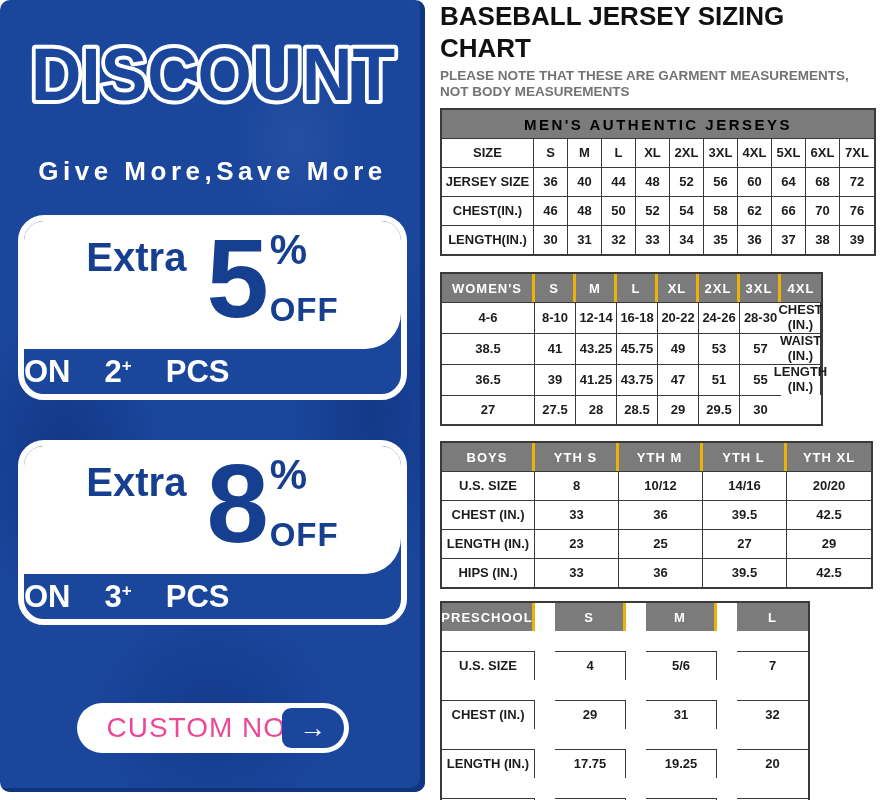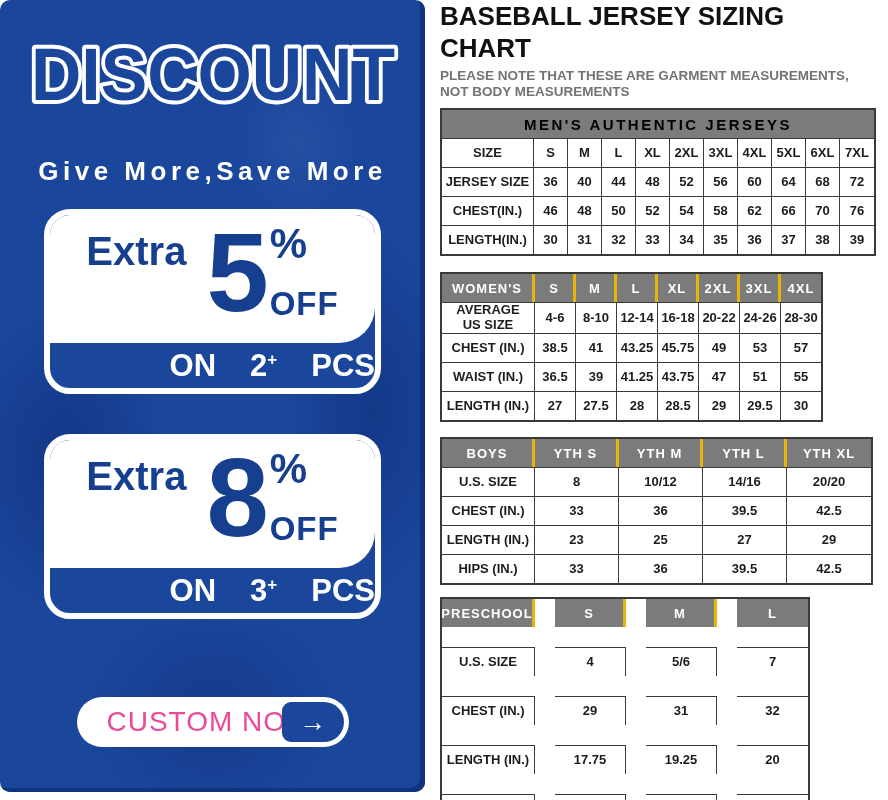--- a/index.html
+++ b/index.html
@@ -21,36 +21,36 @@
       radial-gradient(120px 260px at 88% 52%, rgba(5,25,90,.30), transparent 70%),
       radial-gradient(180px 160px at 50% 90%, rgba(5,25,90,.25), transparent 70%),
       radial-gradient(90px 120px at 70% 18%, rgba(255,255,255,.05), transparent 70%);
   }
   .discount-svg{display:block;margin:26px auto 0;}
   .tagline{
     text-align:center;color:#ffffff;font-weight:bold;font-size:26px;
     letter-spacing:4.5px;margin-top:38px;white-space:nowrap;
   }
   .promo-card{
-    position:relative;width:337px;height:185px;margin:22px auto 0;
+    position:relative;width:389px;height:185px;margin:28px auto 0;
     box-sizing:border-box;border:6px solid #ffffff;border-radius:26px;
     background:#1a469c;overflow:hidden;
   }
   .promo-card.second{margin-top:40px;}
   .card-top{
     background:#ffffff;height:128px;border-bottom-right-radius:36px;
     display:flex;justify-content:center;align-items:flex-start;
   }
   .extra{font-size:40px;font-weight:bold;color:#173f90;margin-top:14px;margin-right:20px;}
   .big-num{font-size:112px;font-weight:bold;color:#173f90;line-height:1.0;letter-spacing:-3px;margin-top:2px;}
   .pct-col{display:flex;flex-direction:column;align-items:flex-start;margin-left:4px;margin-top:8px;}
   .pct{font-size:42px;font-weight:bold;color:#173f90;line-height:1;}
   .off{font-size:33px;font-weight:bold;color:#173f90;line-height:1;margin-top:22px;letter-spacing:1px;}
   .card-band{
-    height:45px;display:flex;align-items:center;justify-content:flex-end;gap:34px;
+    height:45px;display:flex;align-items:center;justify-content:flex-start;gap:34px;
     color:#ffffff;font-size:31px;font-weight:bold;
   }
   .card-band sup{font-size:0.55em;vertical-align:super;}
   .custom-btn{
     position:relative;width:272px;height:50px;margin:78px auto 0;
     background:#ffffff;border-radius:25px;display:flex;align-items:center;
     padding-left:30px;box-sizing:border-box;cursor:pointer;
   }
   .btn-label{color:#ec4899;font-weight:normal;font-size:28px;letter-spacing:1px;}
   .btn-arrow{
@@ -205,22 +205,20 @@
     </div>
   <div class="size-table mt-womens" style="grid-template-columns: 93px 41px 41px 41px 41px 41px 41px 40px; --rh: 29px;">
       <div class="hdr">WOMEN'S</div>
       <div class="hdr">S</div>
       <div class="hdr">M</div>
       <div class="hdr">L</div>
       <div class="hdr">XL</div>
       <div class="hdr">2XL</div>
       <div class="hdr">3XL</div>
       <div class="hdr lastcol">4XL</div>
-      <div class="cell">AVERAGE
-US SIZE</div>
       <div class="cell">4-6</div>
       <div class="cell">8-10</div>
       <div class="cell">12-14</div>
       <div class="cell">16-18</div>
       <div class="cell">20-22</div>
       <div class="cell">24-26</div>
       <div class="cell lastcol">28-30</div>
       <div class="cell">CHEST (IN.)</div>
       <div class="cell">38.5</div>
       <div class="cell">41</div>

